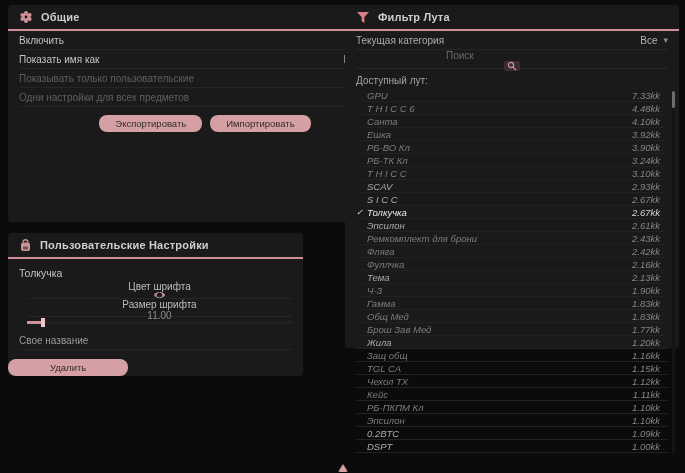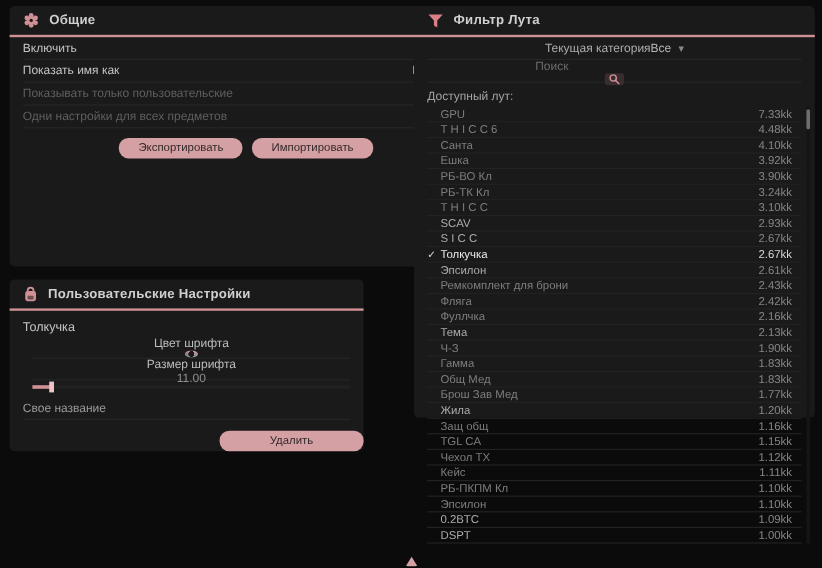--- a/index.html
+++ b/index.html
@@ -36,29 +36,29 @@
     conic-gradient(#9c8f90,#c9969a,#8d8d8d,#b9a7a9,#7d7d7d,#c0868b,#9c8f90);}
   .slider{position:relative;height:3px;background:#212121;margin:4px 11px 6px 19px;}
   .slider .fill{position:absolute;left:0;top:0;height:3px;width:16px;background:var(--accent);}
   .slider .handle{position:absolute;left:14px;top:-3px;width:4px;height:9px;background:#ecc3c6;}
   .inputrow{display:flex;align-items:center;height:18px;margin:8px 11px 0 11px;
     border-bottom:1px solid var(--sep);}
   .inputrow input, .searchrow input{flex:1;background:transparent;border:none;outline:none;
     font-size:10px;color:#bdbdbd;font-family:"Liberation Sans",sans-serif;}
   .inputrow input::placeholder{color:#9a9a9a;}
   .searchrow input::placeholder{color:#6a6a6a;}
-  .delwrap{display:flex;justify-content:flex-end;margin-top:9px;}
+  .delwrap{display:flex;justify-content:flex-start;margin-top:9px;}
   .delbtn{padding:3px 42px;}
   
   .searchrow{display:flex;align-items:center;justify-content:space-between;height:19px;
     margin:0 11px;border-bottom:1px solid var(--sep);flex-direction:column;}
   .searchicon{width:16px;height:13px;background:#3a2d2f;border-radius:2px;
     display:flex;align-items:center;justify-content:center;}
   .listlabel{font-size:10px;color:#a3a3a3;padding:6px 11px 3px 11px;}
-  .lootlist{position:relative;margin:0 11px 0 11px;}
+  .lootlist{position:relative;margin:0 11px 0 11px;font-style:italic;}
   .loot-row{display:flex;align-items:center;height:13px;border-bottom:1px solid var(--sep2);
     font-size:9.5px;cursor:pointer;padding-right:8px;}
   .loot-row .check{visibility:hidden;width:11px;color:#d8d8d8;font-size:8.5px;flex:0 0 11px;}
   .loot-row.checked .check{visibility:visible;}
   .loot-row .nm{flex:1;color:#7d7d7d;white-space:nowrap;overflow:hidden;}
   .loot-row .val{color:#858585;}
   .loot-row.bright .nm{color:#ababab;}
   .loot-row.checked .nm{color:#eaeaea;}
   .loot-row.checked .val{color:#d6d6d6;}
   .scrolltrack{position:absolute;right:-7px;top:0;width:3px;height:100%;background:#151515;}
@@ -154,21 +154,21 @@
 <div class="panel" id="panel-loot">
   <div class="panel-header">
     <span class="hicon">
       <svg width="14" height="13" viewBox="0 0 14 13">
         <path d="M1 1 h12 l-4.6 5 v6 l-2.8 -1.8 v-4.2 z" fill="#d97f85"></path>
         </svg>
     </span>
     <span class="panel-title">Фильтр Лута</span>
   </div>
   <div class="rows">
-    <div class="row" style="color:#ababab;justify-content:center;">
+    <div class="row" style="color:#ababab;">
       <span>Текущая категория</span>
       <span class="select">
         <span>Все</span>
         <span class="chev">▾</span>
       </span>
     </div>
   </div>
   <div class="searchrow">
     <input type="text" placeholder="Поиск" style="">
     <span class="searchicon">

